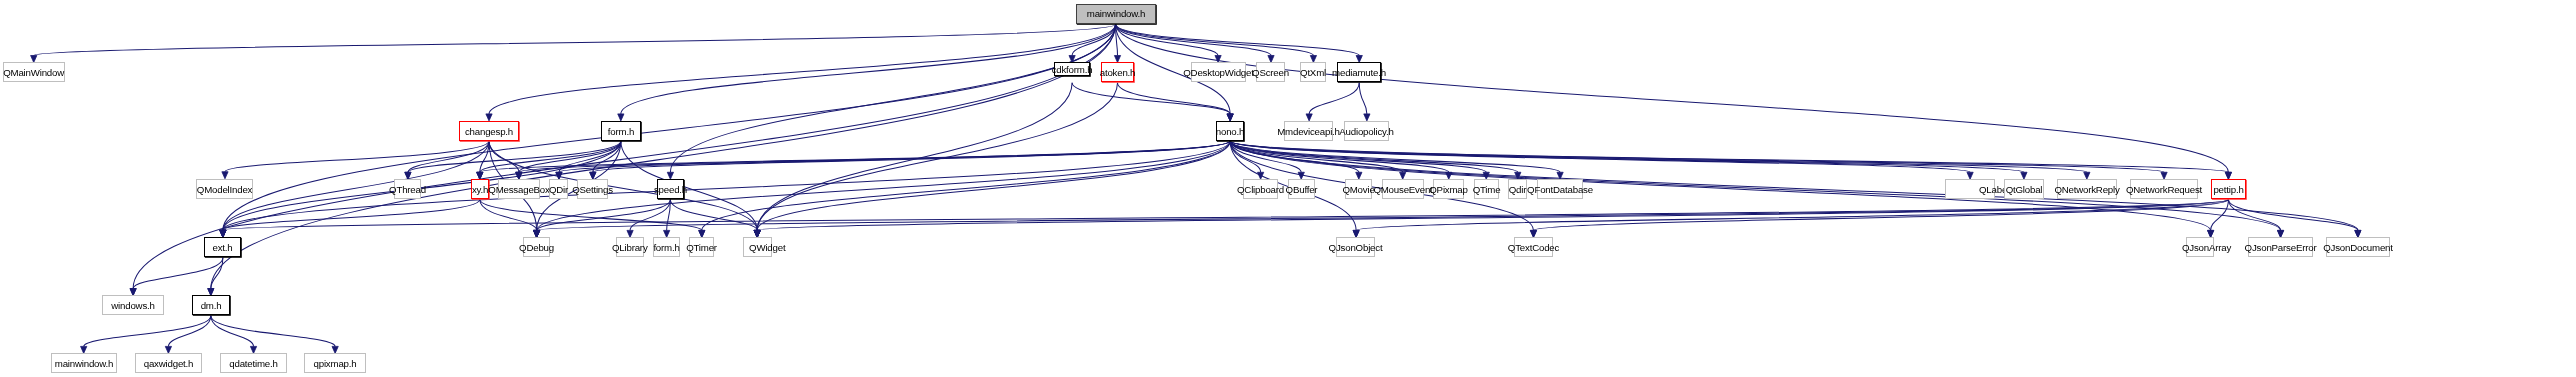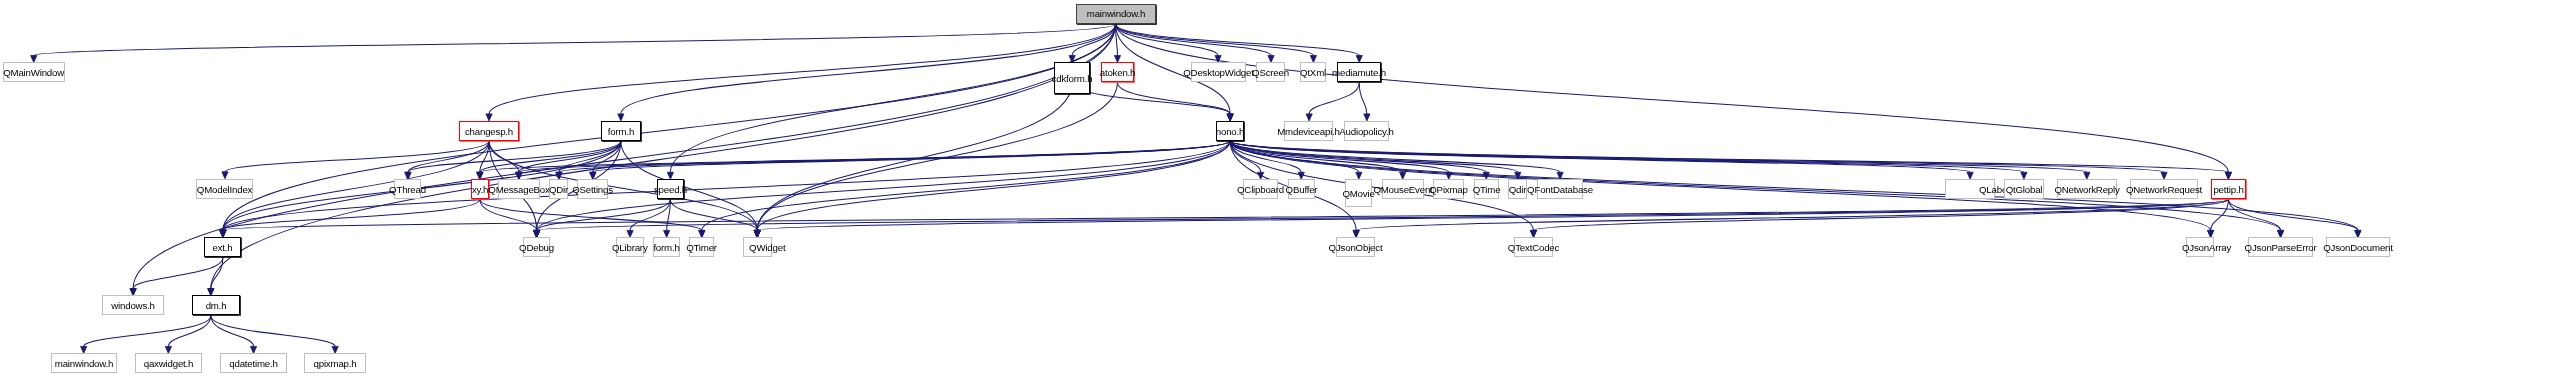--- a/index.html
+++ b/index.html
@@ -185,21 +185,21 @@
       <path d="M270.83333333333337,405.33333333333337 C270.83333333333337,429.5 430.5,429.5 430.5,444.66666666666663" class="edge"></path>
       <polygon class="arrow" points="430.5,453.66666666666663 426.5,444.66666666666663 434.5,444.66666666666663"></polygon>
     </svg>
   <div id="nodes">
       <div class="node root" style="left: 1076px; top: 3.9px; width: 80px; height: 20px;">
         <span>mainwindow.h</span>
       </div>
       <div class="node " style="left: 2.6px; top: 62px; width: 62px; height: 20px;">
         <span>QMainWindow</span>
       </div>
-      <div class="node local" style="left: 1054px; top: 62px; width: 36px; height: 32px;">
+      <div class="node local" style="left: 1054px; top: 62px; width: 36px; height: 14px;">
         <span>cdkform.h</span>
       </div>
       <div class="node incomplete" style="left: 1101px; top: 62px; width: 33px; height: 20px;">
         <span>atoken.h</span>
       </div>
       <div class="node " style="left: 1191px; top: 62px; width: 55px; height: 20px;">
         <span>QDesktopWidget</span>
       </div>
       <div class="node " style="left: 1256px; top: 62px; width: 29px; height: 20px;">
         <span>QScreen</span>
@@ -245,21 +245,21 @@
       </div>
       <div class="node local" style="left: 657px; top: 179px; width: 27px; height: 20px;">
         <span>speed.h</span>
       </div>
       <div class="node " style="left: 1243px; top: 179px; width: 35px; height: 20px;">
         <span>QClipboard</span>
       </div>
       <div class="node " style="left: 1288px; top: 179px; width: 27px; height: 20px;">
         <span>QBuffer</span>
       </div>
-      <div class="node " style="left: 1345px; top: 179px; width: 27px; height: 28px;">
+      <div class="node " style="left: 1345px; top: 179px; width: 27px; height: 20px;">
         <span>QMovie</span>
       </div>
       <div class="node " style="left: 1382px; top: 179px; width: 42px; height: 20px;">
         <span>QMouseEvent</span>
       </div>
       <div class="node " style="left: 1433px; top: 179px; width: 31px; height: 20px;">
         <span>QPixmap</span>
       </div>
       <div class="node " style="left: 1474px; top: 179px; width: 25px; height: 20px;">
         <span>QTime</span>
@@ -314,21 +314,21 @@
       </div>
       <div class="node " style="left: 2248px; top: 237px; width: 65px; height: 20px;">
         <span>QJsonParseError</span>
       </div>
       <div class="node " style="left: 2326px; top: 237px; width: 64px; height: 20px;">
         <span>QJsonDocument</span>
       </div>
       <div class="node " style="left: 102px; top: 295px; width: 62px; height: 20px;">
         <span>windows.h</span>
       </div>
-      <div class="node local" style="left: 192px; top: 295px; width: 48px; height: 20px;">
+      <div class="node local" style="left: 192px; top: 295px; width: 38px; height: 20px;">
         <span>dm.h</span>
       </div>
       <div class="node " style="left: 51px; top: 353px; width: 66px; height: 20px;">
         <span>mainwindow.h</span>
       </div>
       <div class="node " style="left: 135px; top: 353px; width: 67px; height: 20px;">
         <span>qaxwidget.h</span>
       </div>
       <div class="node " style="left: 220px; top: 353px; width: 67px; height: 20px;">
         <span>qdatetime.h</span>

